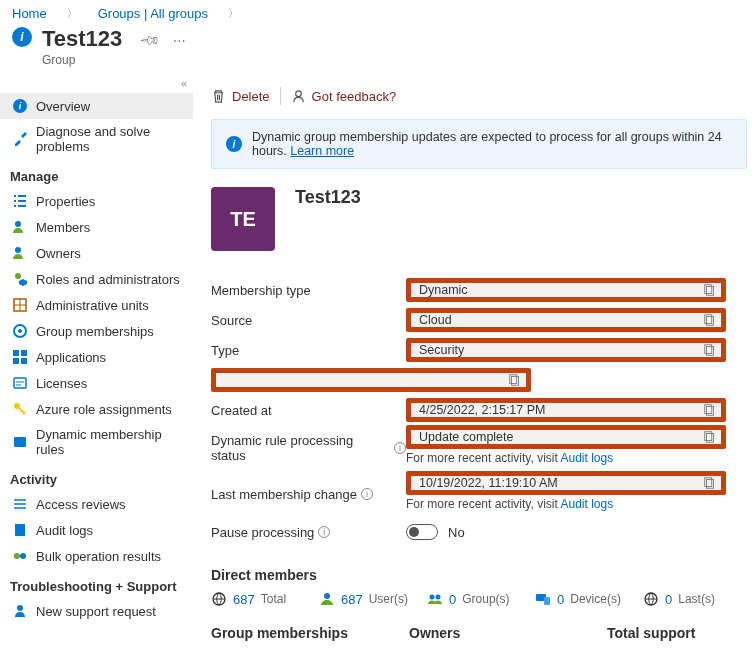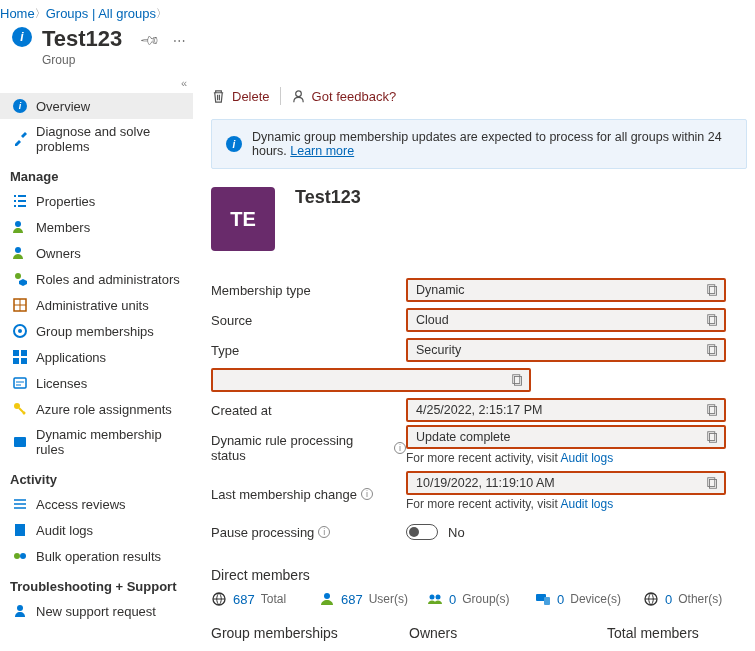--- a/index.html
+++ b/index.html
@@ -6,24 +6,24 @@
   body {
     margin: 0;
     font-family: "Segoe UI", Arial, sans-serif;
     font-size: 13px;
     color: #323130;
     background: #fff;
     width: 755px;
   }
   a { color: #0067b8; text-decoration: none; }
   .breadcrumb {
-    padding: 6px 12px 2px 0;
+    padding: 6px 12px 2px 12px;
     display: flex;
     align-items: center;
-    gap: 0;
+    gap: 20px;
     font-size: 13px;
   }
   .breadcrumb .sep { color: #888; font-size: 11px; }
   .header {
     display: flex;
     align-items: flex-start;
     padding: 4px 12px 10px 12px;
     gap: 10px;
   }
   .blue-circle {
@@ -78,41 +78,41 @@
     display:flex; align-items:center; justify-content:center;
     font-size:20px; font-weight:600; border-radius:4px;
   }
   .group-name { font-size:18px; font-weight:600; }
   .kv-table { width:100%; }
   .kv-row { display:flex; align-items:center; min-height:30px; }
   .kv-label { width:195px; flex-shrink:0; color:#323130; font-size:13px; display:flex; align-items:center; gap:4px; }
   .kv-value { flex:1; }
   .ro-input {
     position:relative; display:flex; align-items:center;
-    background:#f3f2f1; border:2px solid #c2410c; border-radius:2px;
+    background:#f3f2f1; border:5px solid #c2410c; border-radius:2px;
     height:24px; padding:0 26px 0 8px; color:#333; font-size:12.5px;
     width:100%; max-width:320px;
   }
   .copy-icon {
     position:absolute; right:4px; top:50%; transform:translateY(-50%);
     width:14px; height:14px; color:#666; cursor:pointer;
   }
   .hint { font-size:12px; color:#444; margin:2px 0 6px 0; }
   .hint a { color:#0067b8; }
   .info-icon {
     width:12px; height:12px; border:1px solid #888; border-radius:50%;
     display:inline-flex; align-items:center; justify-content:center;
     font-size:9px; color:#888; flex-shrink:0;
   }
   .toggle {
     width:32px; height:16px; border:1px solid #555; border-radius:10px;
     display:inline-flex; align-items:center; padding:0 2px; cursor:pointer;
   }
   .toggle .knob { width:10px; height:10px; border-radius:50%; background:#555; }
-  .stats-hdr { font-size:14px; color:#323130; margin-top:20px; margin-bottom:8px; }
+  .stats-hdr { font-size:14px; color:#323130; margin-top:20px; margin-bottom:8px;font-weight:bold; }
   .stats-row { display:flex; gap:18px; flex-wrap:wrap; }
   .stat { display:flex; align-items:center; gap:6px; font-size:13px; min-width:90px; }
   .stat .num { color:#0067b8; }
   .stat .sub { color:#666; font-size:12px; }
   .stat svg, .stat .ico { width:16px; height:16px; flex-shrink:0; }
   .bottom-row { display:flex; gap:40px; margin-top:18px; }
   .bottom-col { flex:1; }
   .bottom-col.small { flex:0 0 140px; }
   svg { display:block; }
 </style>
@@ -472,33 +472,33 @@
           </svg>
         <span class="num">0</span>
           <span class="sub">Device(s)</span>
       </div>
       <div class="stat">
         <svg class="ico" viewBox="0 0 16 16">
             <circle cx="8" cy="8" r="6" fill="none" stroke="#333" stroke-width="1.3"></circle>
             <path stroke="#333" fill="none" d="M2 8h12M8 2c3 3 3 9 0 12M8 2c-3 3-3 9 0 12"></path>
           </svg>
         <span class="num">0</span>
-          <span class="sub">Other(s)</span>
+          <span class="sub">Last(s)</span>
       </div>
     </div>
 
     <div class="bottom-row">
       <div class="bottom-col">
         <div class="stats-hdr" style="margin-top:0;">Group memberships</div>
 
       </div>
       <div class="bottom-col">
         <div class="stats-hdr" style="margin-top:0;">Owners</div>
 
       </div>
       <div class="bottom-col small">
-        <div class="stats-hdr" style="margin-top:0;">Total members</div>
+        <div class="stats-hdr" style="margin-top:0;">Total support</div>
 
       </div>
     </div>
 
   </div>
 </div>
 
 </body></html>

